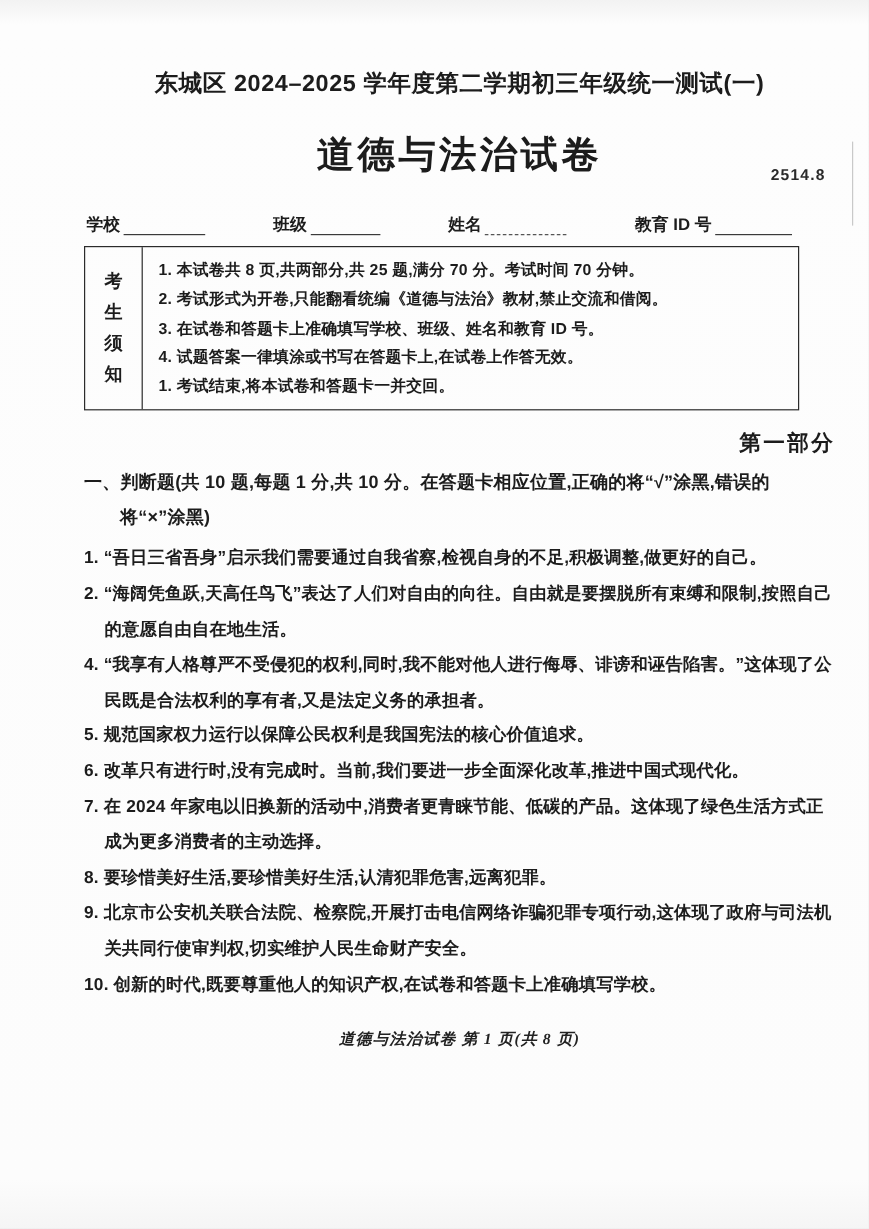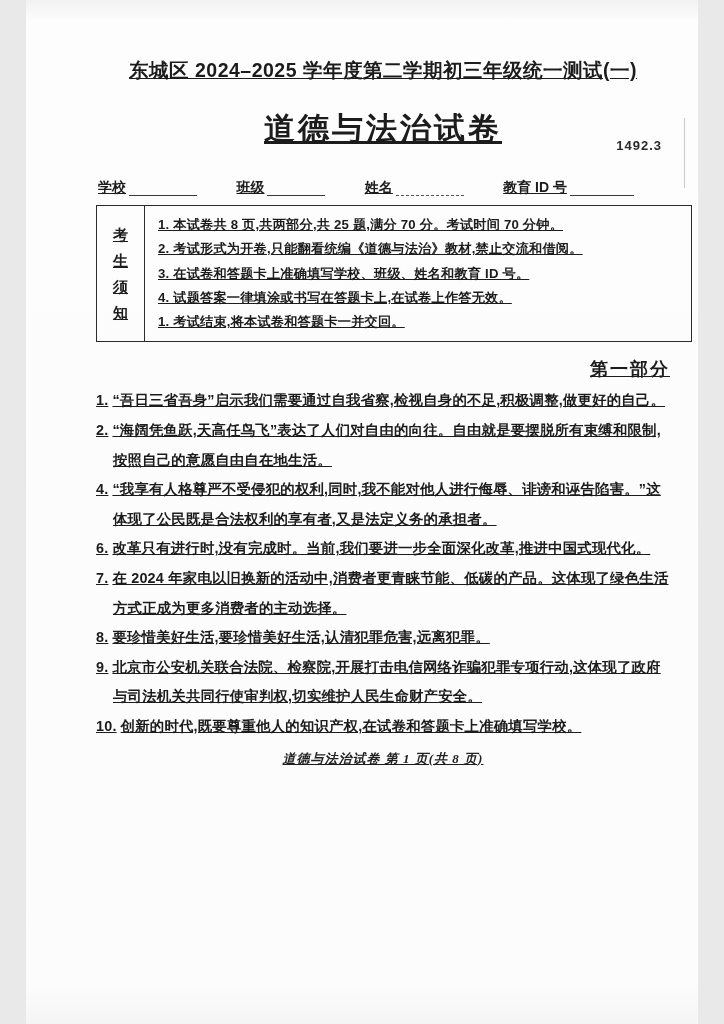--- a/index.html
+++ b/index.html
@@ -1,27 +1,26 @@
 <!DOCTYPE html>
 <html><head>
 <meta charset="utf-8">
 <style>
   * { margin: 0; padding: 0; box-sizing: border-box; }
   html, body { background: #e9e9e9; }
   body { font-family: "Liberation Sans", sans-serif; }
   .page {
     position: relative;
-    width: 672px;
+    width: 724px;
     height: 1024px;
     margin: 0 auto;
     background: linear-gradient(#f2f2f2 0%, #fdfdfd 2%, #fcfcfc 96%, #f5f5f5 100%);
     color: #1c1c1c;
     padding: 58px 28px 0 70px;
     overflow: hidden;
-    text-decoration: underline;
   }
   
   .scan-line {
     position: absolute;
     right: 13px; top: 118px;
     width: 1px; height: 70px;
     background: #c9c9c9;
   }
 
   .exam-header {
@@ -121,41 +120,41 @@
     font-size: 14.4px;
     font-weight: 600;
     line-height: 29.6px;
     letter-spacing: 0.2px;
     padding-left: 17px;
     text-indent: -17px;
   }
   .qnum { margin-right: 4px; }
 
   .page-footer {
-    margin-top: 8px;
+    margin-top: 21px;
     text-align: center;
     font-family: "Liberation Serif", serif;
     font-style: italic;
     font-size: 13px;
     font-weight: 600;
     letter-spacing: 1px;
     color: #222;
   }
 </style>
 </head>
 <body>
 
 <div class="page">
   <div class="scan-line"></div>
 
   <div class="exam-header">东城区 2024–2025 学年度第二学期初三年级统一测试(一)</div>
 
   <div class="title-row">
     <h1 class="paper-title">道德与法治试卷</h1>
-    <span class="exam-date">1492.3</span>
+    <span class="exam-date">2514.8</span>
   </div>
 
   <div class="info-row">
     <span class="info-field">
       <span class="info-label">学校</span>
       <span class="info-line line-school"></span>
     </span>
     <span class="info-field">
       <span class="info-label">班级</span>
       <span class="info-line line-class"></span>
@@ -178,25 +177,27 @@
       <p class="notice-item">1. 本试卷共 8 页,共两部分,共 25 题,满分 70 分。考试时间 70 分钟。</p>
       <p class="notice-item">2. 考试形式为开卷,只能翻看统编《道德与法治》教材,禁止交流和借阅。</p>
       <p class="notice-item">3. 在试卷和答题卡上准确填写学校、班级、姓名和教育 ID 号。</p>
       <p class="notice-item">4. 试题答案一律填涂或书写在答题卡上,在试卷上作答无效。</p>
       <p class="notice-item">1. 考试结束,将本试卷和答题卡一并交回。</p>
     </div>
   </div>
 
   <h2 class="part-heading">第一部分</h2>
 
+  <p class="section-instruction">一、判断题(共 10 题,每题 1 分,共 10 分。在答题卡相应位置,正确的将“√”涂黑,错误的将“×”涂黑)</p>
 
   <div class="questions">
     <p class="q"><span class="qnum">1.</span><span class="qtext">“吾日三省吾身”启示我们需要通过自我省察,检视自身的不足,积极调整,做更好的自己。</span></p>
     <p class="q"><span class="qnum">2.</span><span class="qtext">“海阔凭鱼跃,天高任鸟飞”表达了人们对自由的向往。自由就是要摆脱所有束缚和限制,按照自己的意愿自由自在地生活。</span></p>
     <p class="q"><span class="qnum">4.</span><span class="qtext">“我享有人格尊严不受侵犯的权利,同时,我不能对他人进行侮辱、诽谤和诬告陷害。”这体现了公民既是合法权利的享有者,又是法定义务的承担者。</span></p>
+    <p class="q"><span class="qnum">5.</span><span class="qtext">规范国家权力运行以保障公民权利是我国宪法的核心价值追求。</span></p>
     <p class="q"><span class="qnum">6.</span><span class="qtext">改革只有进行时,没有完成时。当前,我们要进一步全面深化改革,推进中国式现代化。</span></p>
     <p class="q"><span class="qnum">7.</span><span class="qtext">在 2024 年家电以旧换新的活动中,消费者更青睐节能、低碳的产品。这体现了绿色生活方式正成为更多消费者的主动选择。</span></p>
     <p class="q"><span class="qnum">8.</span><span class="qtext">要珍惜美好生活,要珍惜美好生活,认清犯罪危害,远离犯罪。</span></p>
     <p class="q"><span class="qnum">9.</span><span class="qtext">北京市公安机关联合法院、检察院,开展打击电信网络诈骗犯罪专项行动,这体现了政府与司法机关共同行使审判权,切实维护人民生命财产安全。</span></p>
     <p class="q"><span class="qnum">10.</span><span class="qtext">创新的时代,既要尊重他人的知识产权,在试卷和答题卡上准确填写学校。</span></p>
   </div>
 
   <div class="page-footer">道德与法治试卷  第 1 页(共 8 页)</div>
 </div>
 

